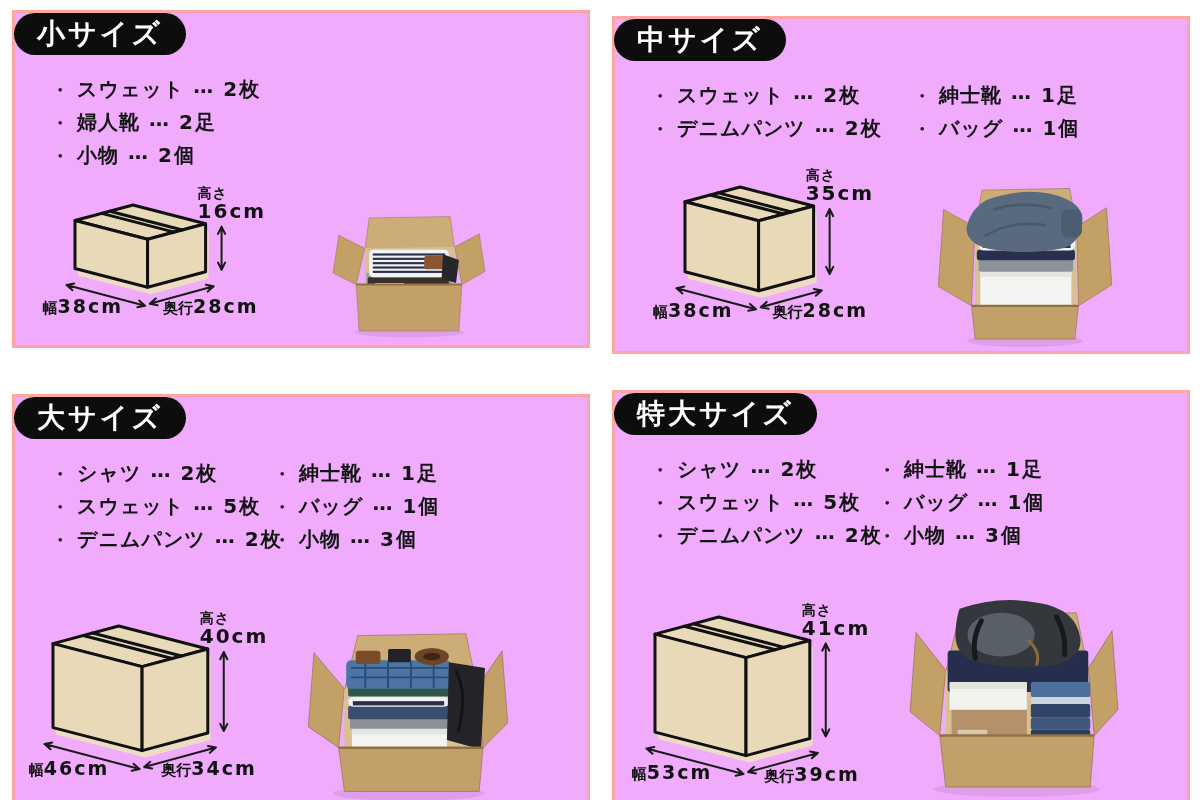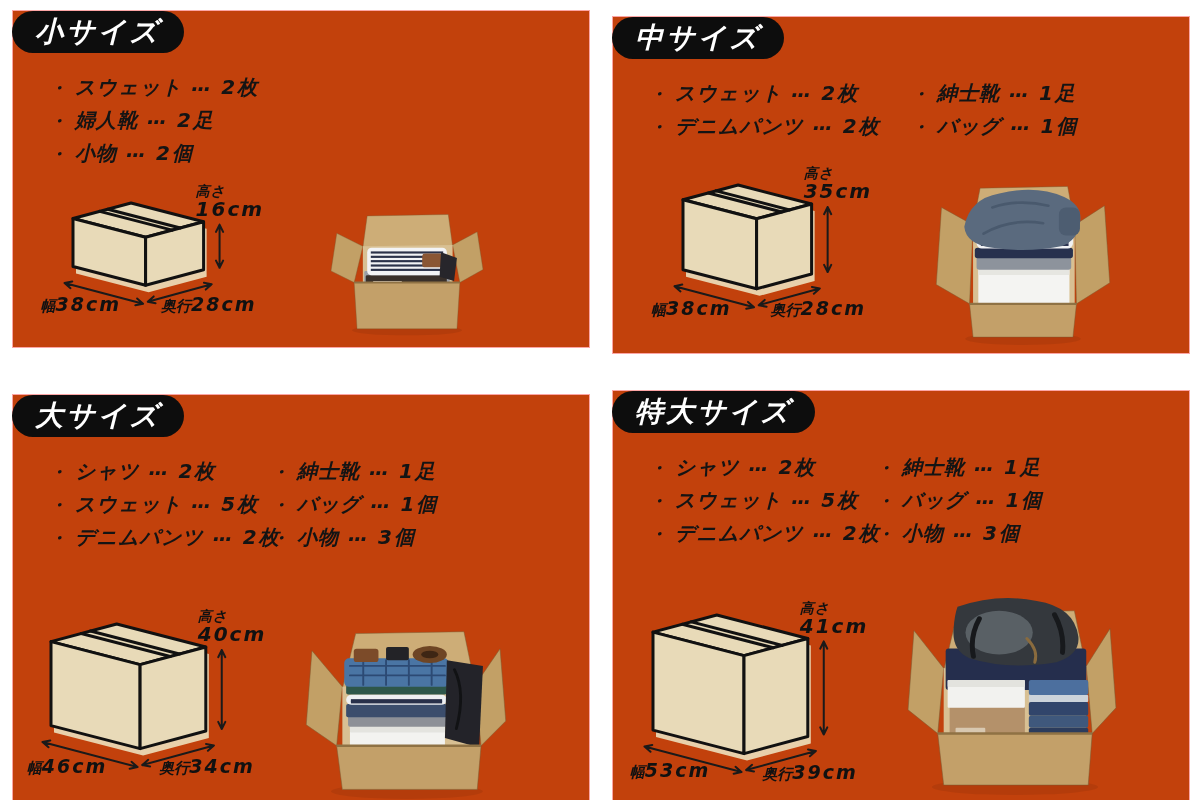--- a/index.html
+++ b/index.html
@@ -1,19 +1,19 @@
 <!DOCTYPE html>
 <html><head>
 <meta charset="utf-8">
 <style>
   html,body{margin:0;padding:0;background:#ffffff;}
   body{width:1200px;height:800px;position:relative;overflow:hidden;
        font-family:"DejaVu Sans","Liberation Sans",sans-serif;color:#111;}
   .page{position:absolute;inset:0;}
-  .panel{position:absolute;background:#c2410c;border:1px solid #fca5a5;box-sizing:border-box;font-style:italic;}
+  .panel{position:absolute;background:#f0abfc;border:3px solid #fca5a5;box-sizing:border-box;}
   #panel-small {left:12px;  top:10px;  width:578px; height:338px;}
   #panel-medium{left:612px; top:16px;  width:578px; height:338px;}
   #panel-large {left:12px;  top:370px; width:578px; height:418px;margin-top:24px;}
   #panel-xl    {left:612px; top:390px; width:578px; height:418px;}
 
   .pill{position:absolute;left:-1px;top:0;height:42px;background:#0d0d0d;color:#fff;
         border-radius:22px;display:inline-flex;align-items:center;padding:0 23px;
         font-size:28px;font-weight:bold;letter-spacing:3px;white-space:nowrap;}
 
   .items{position:absolute;top:60px;margin:0;padding:0;list-style:none;}

